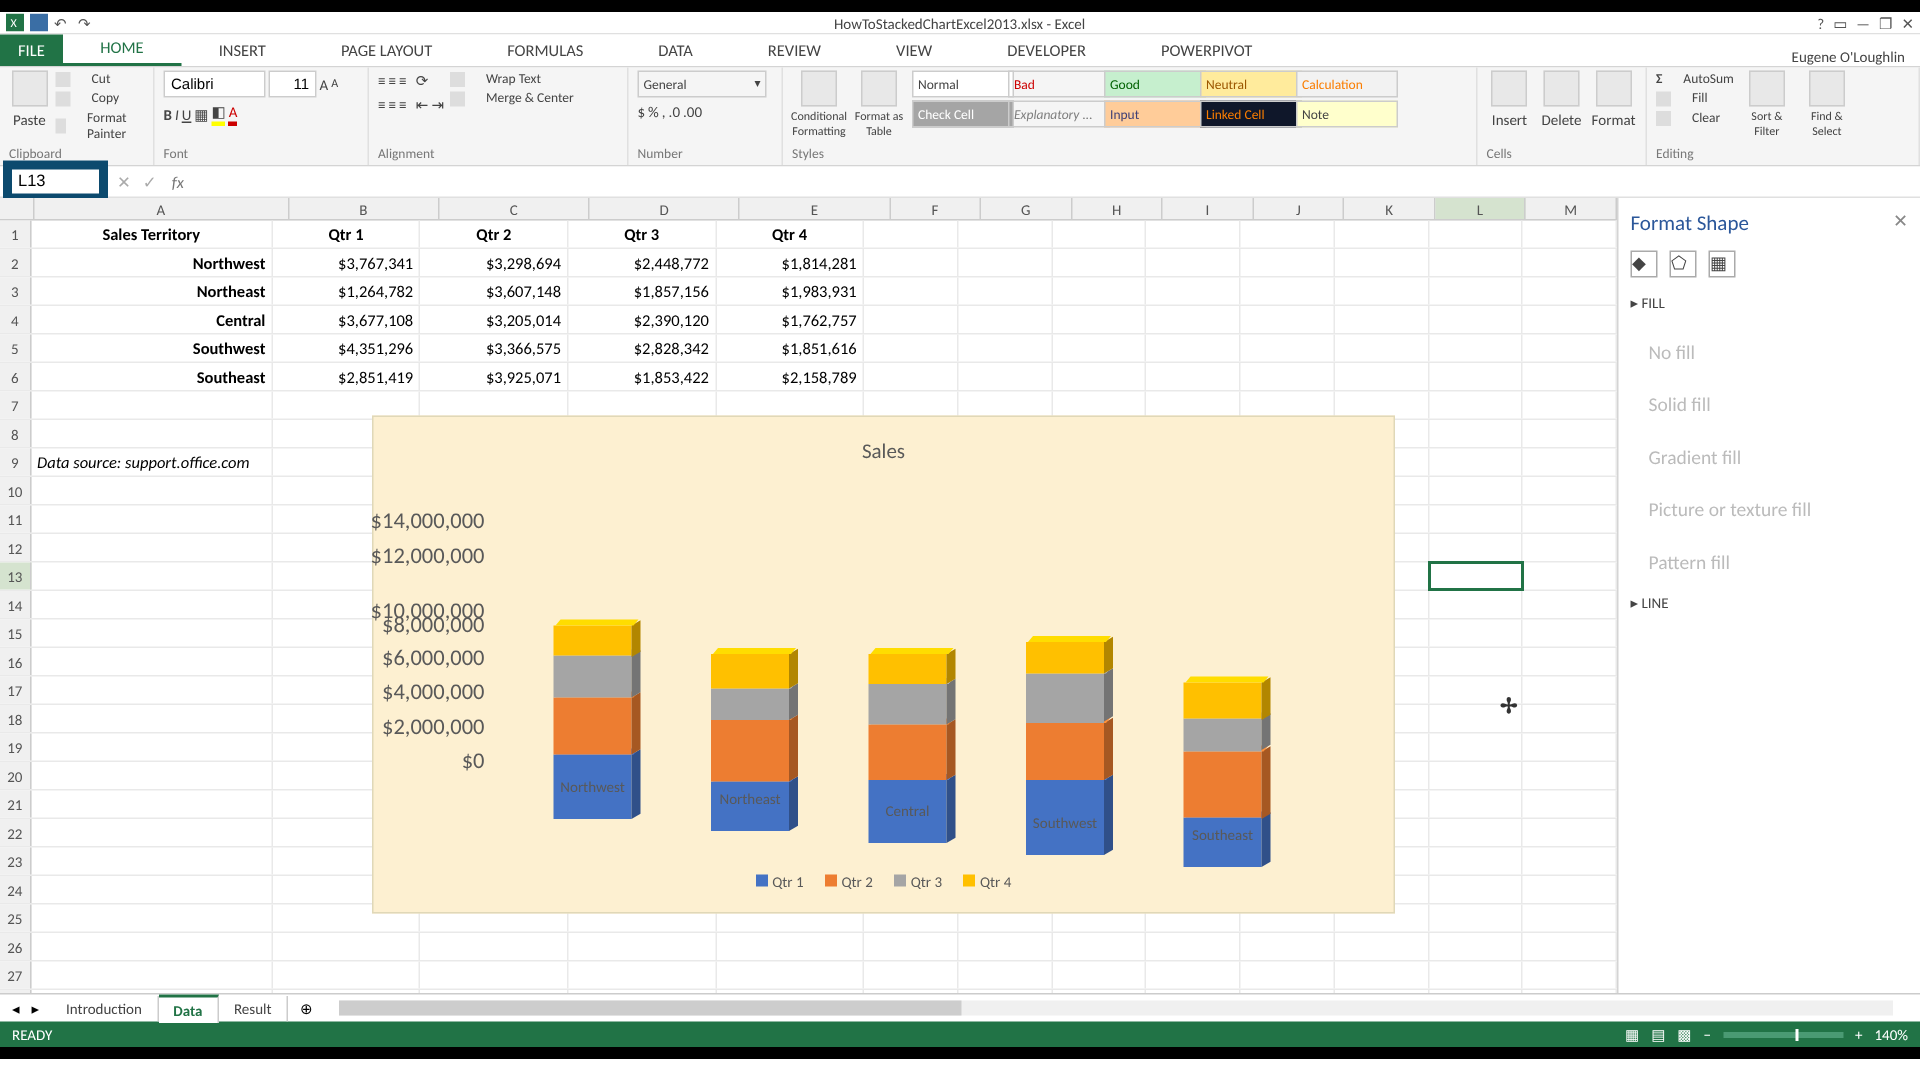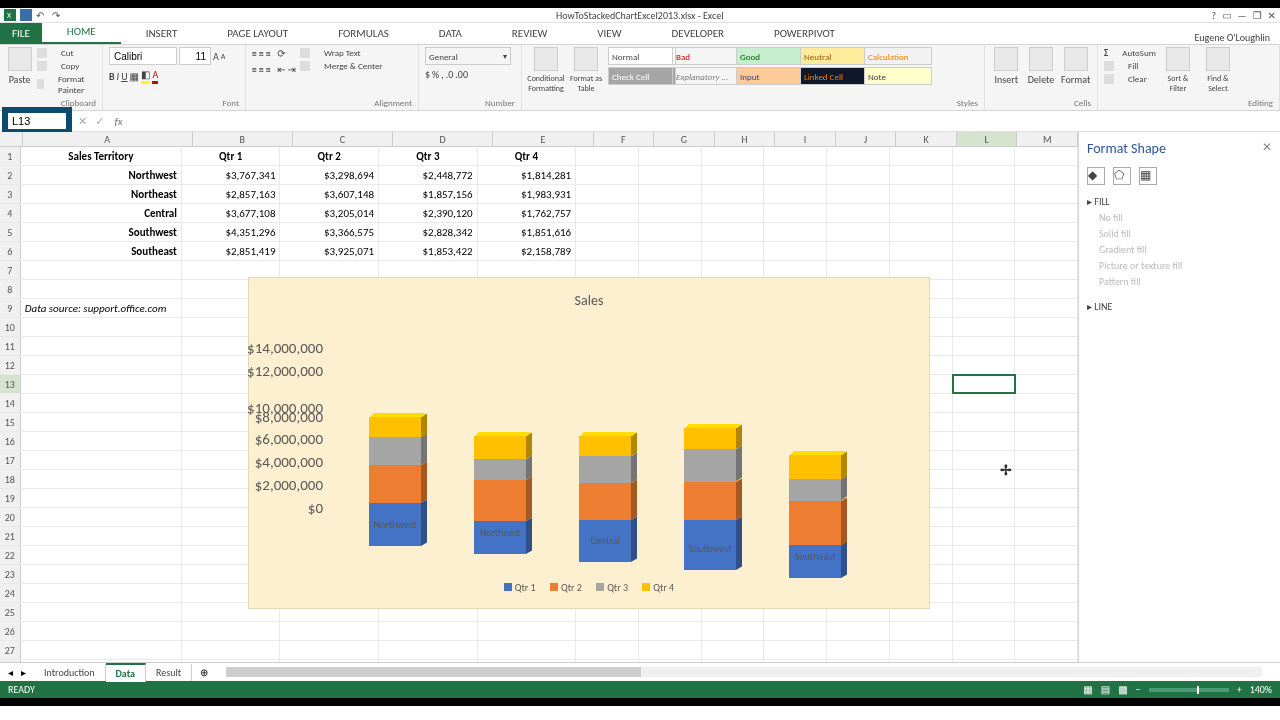--- a/index.html
+++ b/index.html
@@ -9,21 +9,21 @@
 .qat .qicon{width:12px;height:12px;margin-right:4px}
 .qat .title{flex:1;text-align:center;color:#444;font-size:10px}
 .qat .right{display:flex;align-items:center;gap:6px}
 .tabs{height:21px;background:#fff;display:flex;align-items:flex-end;border-bottom:1px solid #d4d4d4;padding-left:0}
 .file-tab{background:#217346;color:#fff;font-size:11px;padding:3px 12px;height:15px;display:flex;align-items:center}
 .tab{font-size:11px;color:#444;padding:3px 25px;height:15px;display:flex;align-items:center;cursor:pointer}
 .tab.active{color:#217346;border-bottom:2px solid #217346}
 .sign{margin-left:auto;margin-right:10px;font-size:10px;color:#444}
 .ribbon{height:65px;background:#f5f5f5;border-bottom:1px solid #d4d4d4;display:flex;font-size:10px;color:#444}
 .rgroup{border-right:1px solid #e0e0e0;padding:2px 6px;display:flex;flex-direction:column;justify-content:space-between}
-.rgroup .lbl{text-align:right;font-size:9px;color:#777;margin-top:1px}
+.rgroup .lbl{text-align:left;font-size:9px;color:#777;margin-top:1px}
 .rgroup .body{display:flex;gap:4px;align-items:flex-start;flex:1}
 .bigbtn{display:flex;flex-direction:column;align-items:center;gap:2px;width:36px}
 .bigbtn .ic{width:22px;height:22px;background:#e8e8e8;border:1px solid #ccc}
 .smallrow{display:flex;flex-direction:column;gap:2px;font-size:9px}
 .smallrow span{display:flex;align-items:center;gap:14px}
 .mini{width:10px;height:10px;background:#ddd;display:inline-block}
 .fontrow{display:flex;gap:2px;align-items:center}
 .fontname{border:1px solid #ccc;background:#fff;padding:1px 4px;width:58px;height:14px;font-size:10px}
 .fontsize{border:1px solid #ccc;background:#fff;padding:1px 4px;width:22px;height:14px;font-size:10px;text-align:right}
 .stylebox{border:1px solid #ccc;width:60px;height:14px;font-size:9px;padding:1px 3px;display:flex;align-items:center}
@@ -70,21 +70,21 @@
 .seg{width:100%;}
 .xlab{position:absolute;font-size:10px;color:#595959;transform:translateX(-50%);white-space:nowrap}
 .side{position:absolute;right:-6px;top:0;width:6px;height:100%;background:inherit;filter:brightness(0.7);transform:skewY(-30deg);transform-origin:top left}
 .top3d{position:absolute;top:-4px;left:3px;right:-3px;height:4px;background:inherit;filter:brightness(1.15);transform:skewX(-40deg)}
 .seg{position:relative}
 .format-pane{width:185px;border-left:1px solid #d4d4d4;padding:8px;font-size:12px;color:#444;background:#fff}
 .fp-title{font-size:14px;color:#2b579a}
 .fp-icons{display:flex;gap:8px;margin:10px 0}
 .fp-icons span{width:16px;height:16px;border:1px solid #aaa;display:inline-block}
 .fp-sec{font-size:10px;color:#444;margin-top:6px;text-transform:uppercase}
-.fp-sub{font-size:10px;color:#bbb;margin-left:12px;margin-top:3px}
+.fp-sub{font-size:13px;color:#bbb;margin-left:12px;margin-top:20px}
 .sheettabs{height:18px;background:#fff;border-top:1px solid #ccc;display:flex;align-items:center;font-size:10px}
 .stab{padding:2px 10px;border-right:1px solid #ccc;color:#444}
 .stab.active{background:#fff;border-top:2px solid #217346;color:#217346;font-weight:bold}
 .scroll{flex:1;display:flex;align-items:center;justify-content:flex-end;padding-right:8px;gap:2px}
 .scrollbar{height:10px;flex:1;margin:0 10px;background:#f0f0f0;position:relative}
 .scrollbar .thumb{position:absolute;left:0;width:40%;height:100%;background:#cdcdcd}
 .status{height:17px;background:#217346;color:#fff;font-size:10px;display:flex;align-items:center;padding:0 8px}
 .status .right{margin-left:auto;display:flex;align-items:center;gap:8px}
 .zoom{width:80px;height:4px;background:#4a9a73;position:relative}
 .zoom .h{position:absolute;left:60%;top:-2px;width:2px;height:8px;background:#fff}
@@ -346,21 +346,21 @@
             <div class="cell colH"></div>
             <div class="cell colI"></div>
             <div class="cell colJ"></div>
             <div class="cell colK"></div>
             <div class="cell colL"></div>
             <div class="cell colM"></div>
           </div>
           <div class="row">
             <div class="rowhdr">3</div>
             <div class="cell colA b r">Northeast</div>
-            <div class="cell colB r">$2,857,163</div>
+            <div class="cell colB r">$1,264,782</div>
             <div class="cell colC r">$3,607,148</div>
             <div class="cell colD r">$1,857,156</div>
             <div class="cell colE r">$1,983,931</div>
             <div class="cell colF"></div>
             <div class="cell colG"></div>
             <div class="cell colH"></div>
             <div class="cell colI"></div>
             <div class="cell colJ"></div>
             <div class="cell colK"></div>
             <div class="cell colL"></div>

